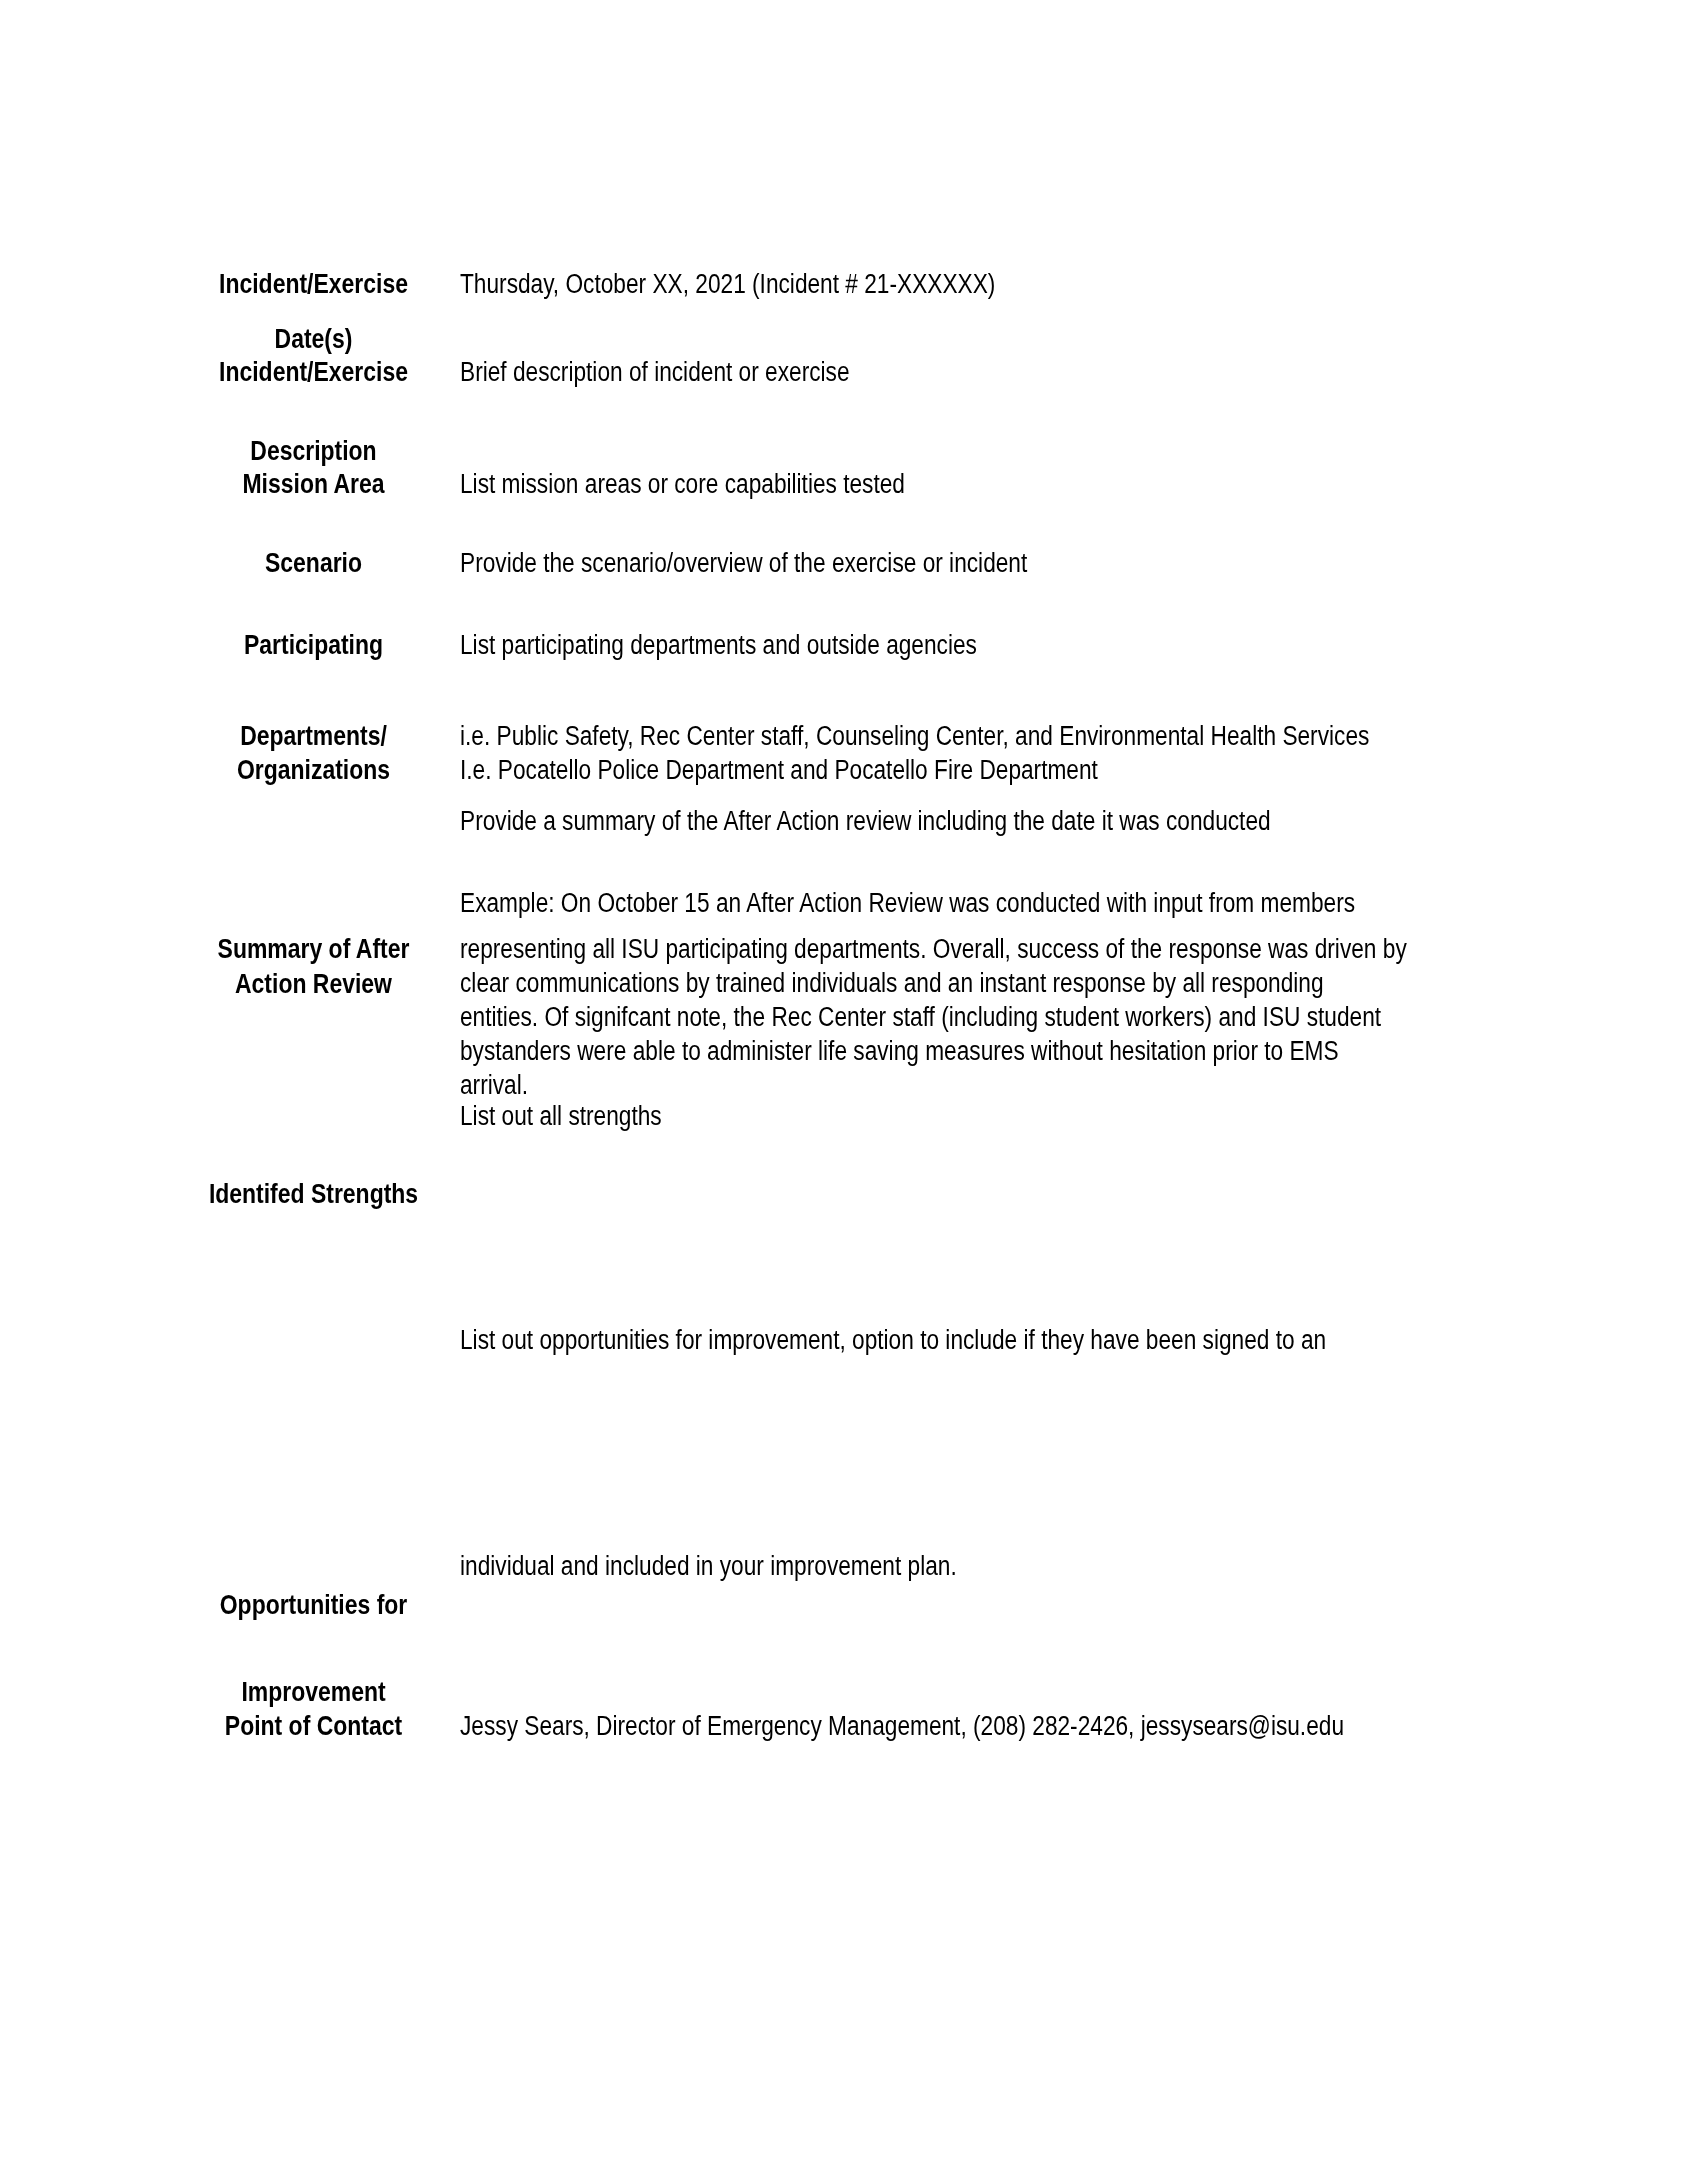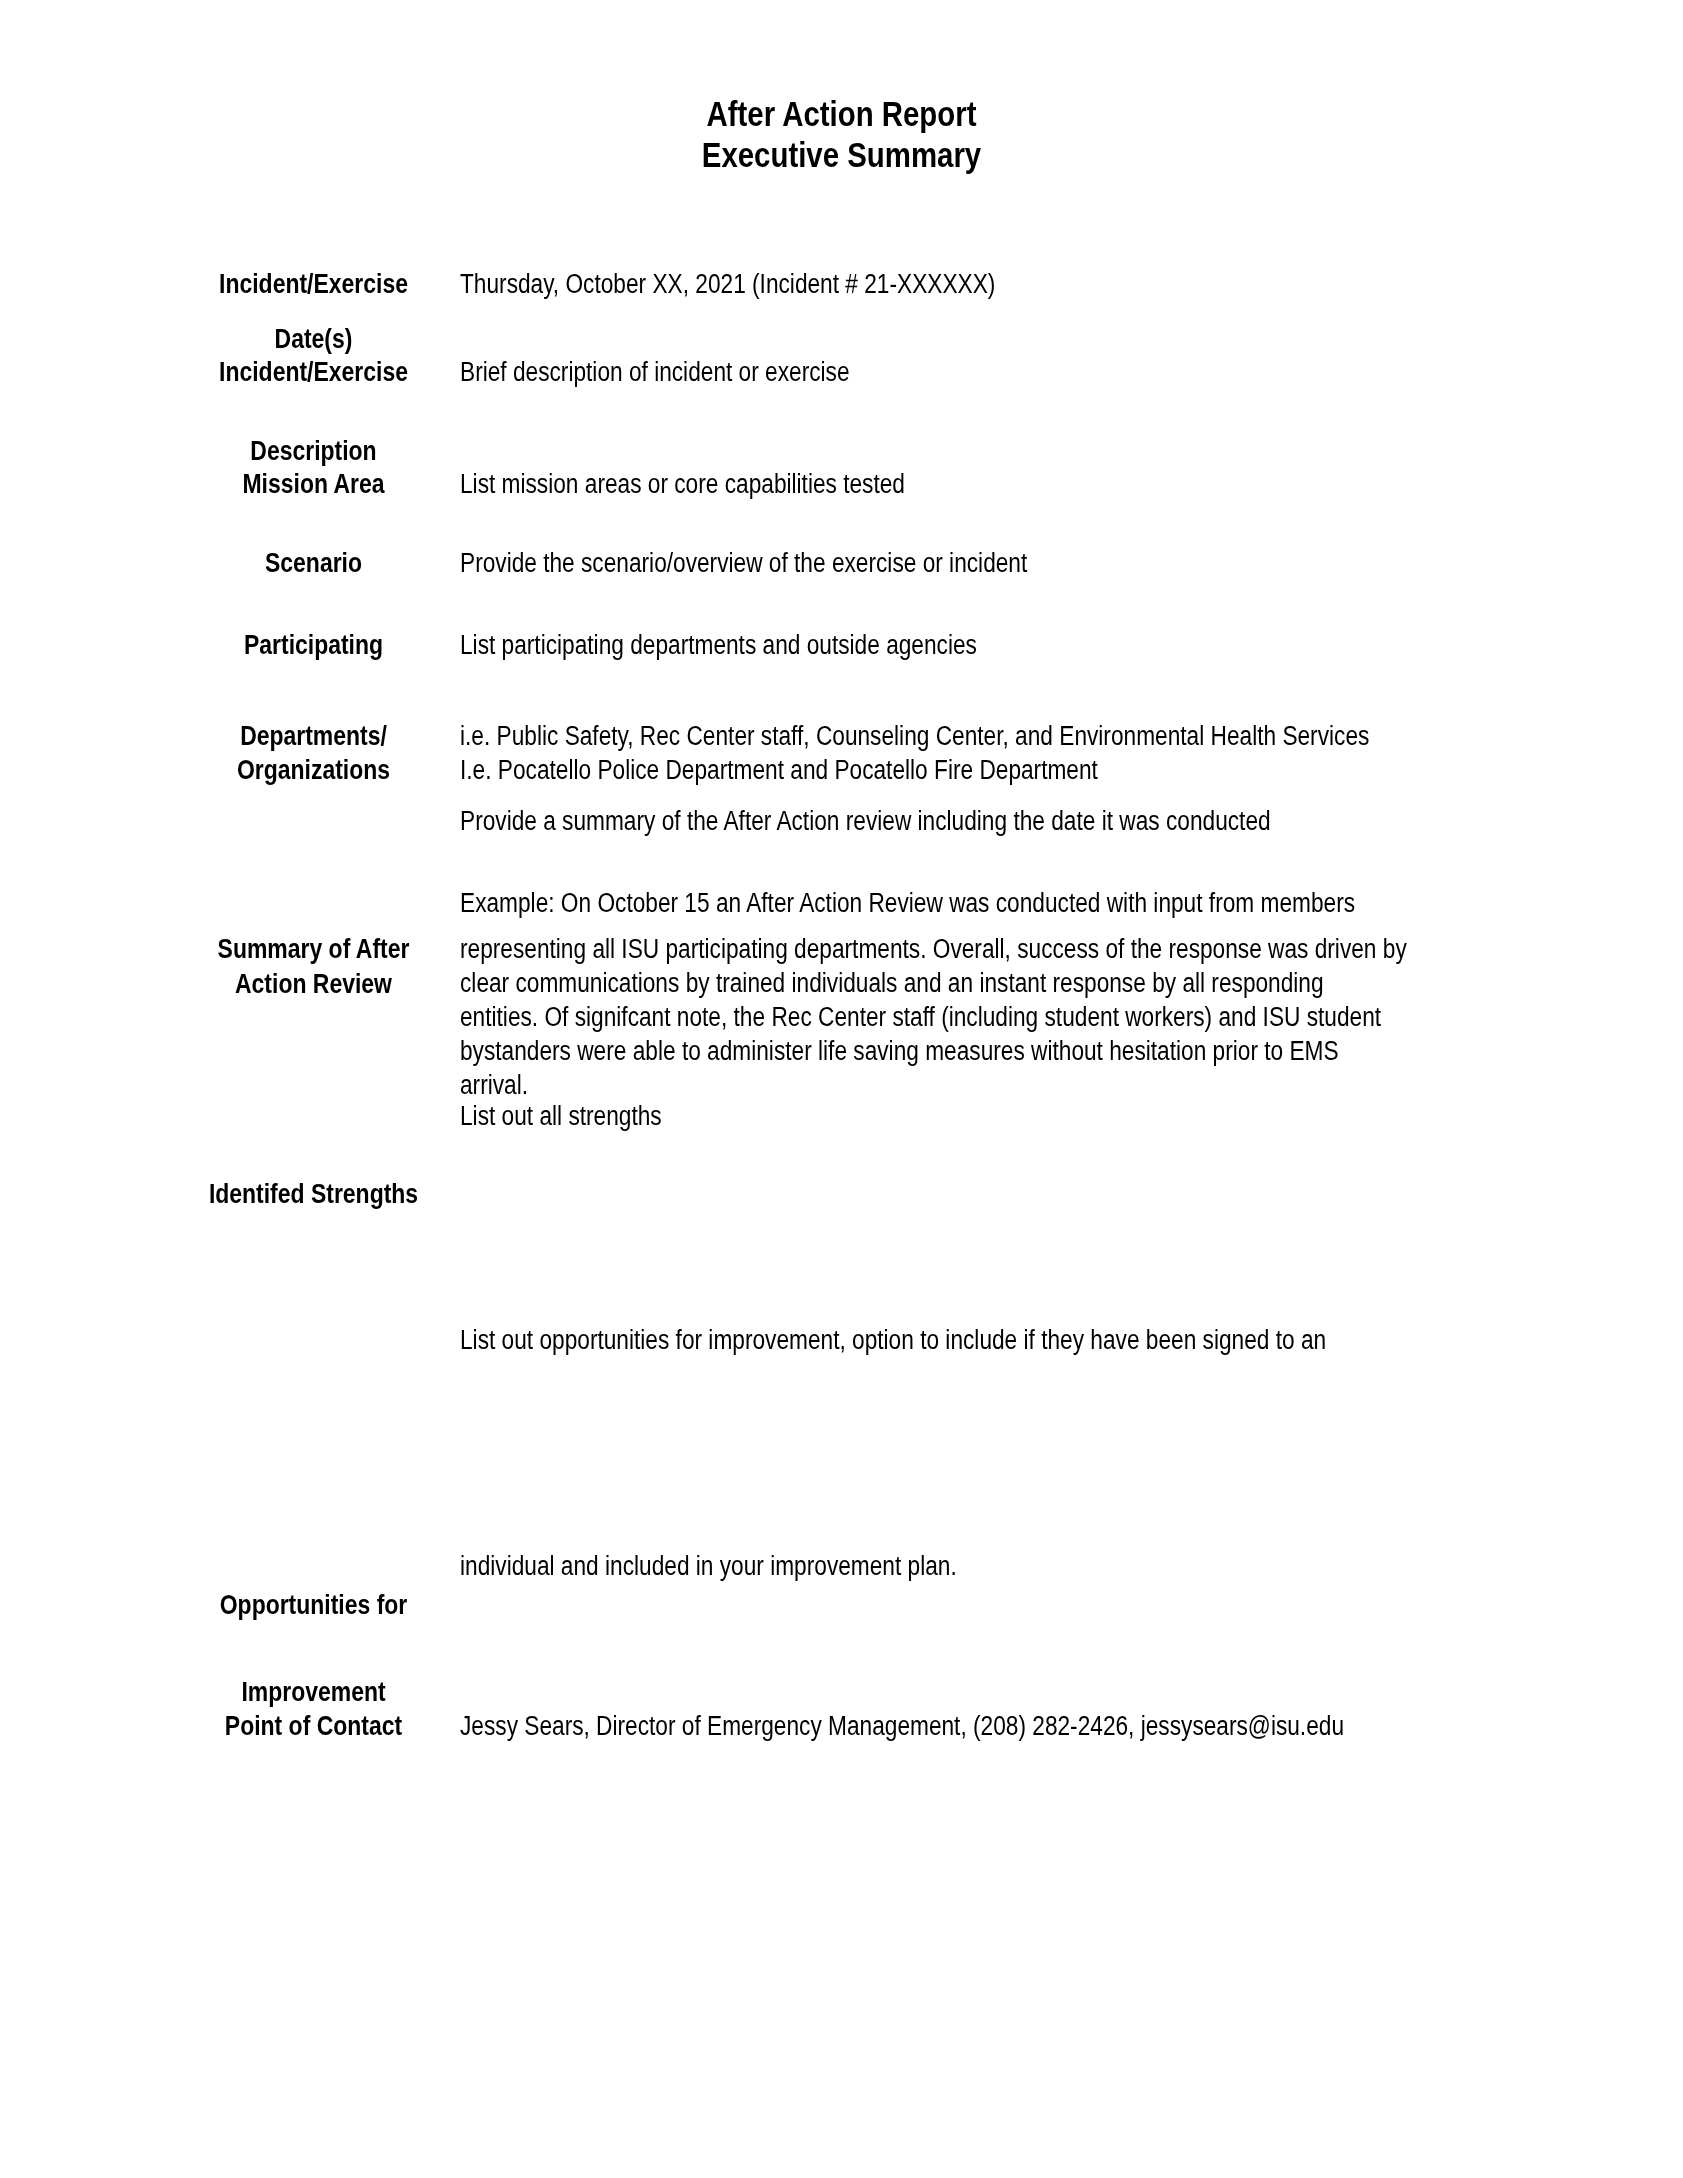--- a/index.html
+++ b/index.html
@@ -28,24 +28,20 @@
     transform:scaleX(0.84);transform-origin:0 0;
     white-space:nowrap;
   }
   .para div{white-space:nowrap;}
 </style>
 </head>
 <body>
 
 <div class="page">
 
-  <div class="title-block">
-    <div class="title-line">After Action Report</div>
-    <div class="title-line">Executive Summary</div>
-  </div>
 
   <div class="lbl" style="top:267px">Incident/Exercise</div>
   <div class="val" style="top:267px">Thursday, October XX, 2021 (Incident # 21-XXXXXX)</div>
   <div class="lbl" style="top:322px">Date(s)</div>
 
   <div class="lbl" style="top:355px">Incident/Exercise</div>
   <div class="val" style="top:355px">Brief description of incident or exercise</div>
   <div class="lbl" style="top:434px">Description</div>
 
   <div class="lbl" style="top:467px">Mission Area</div>

